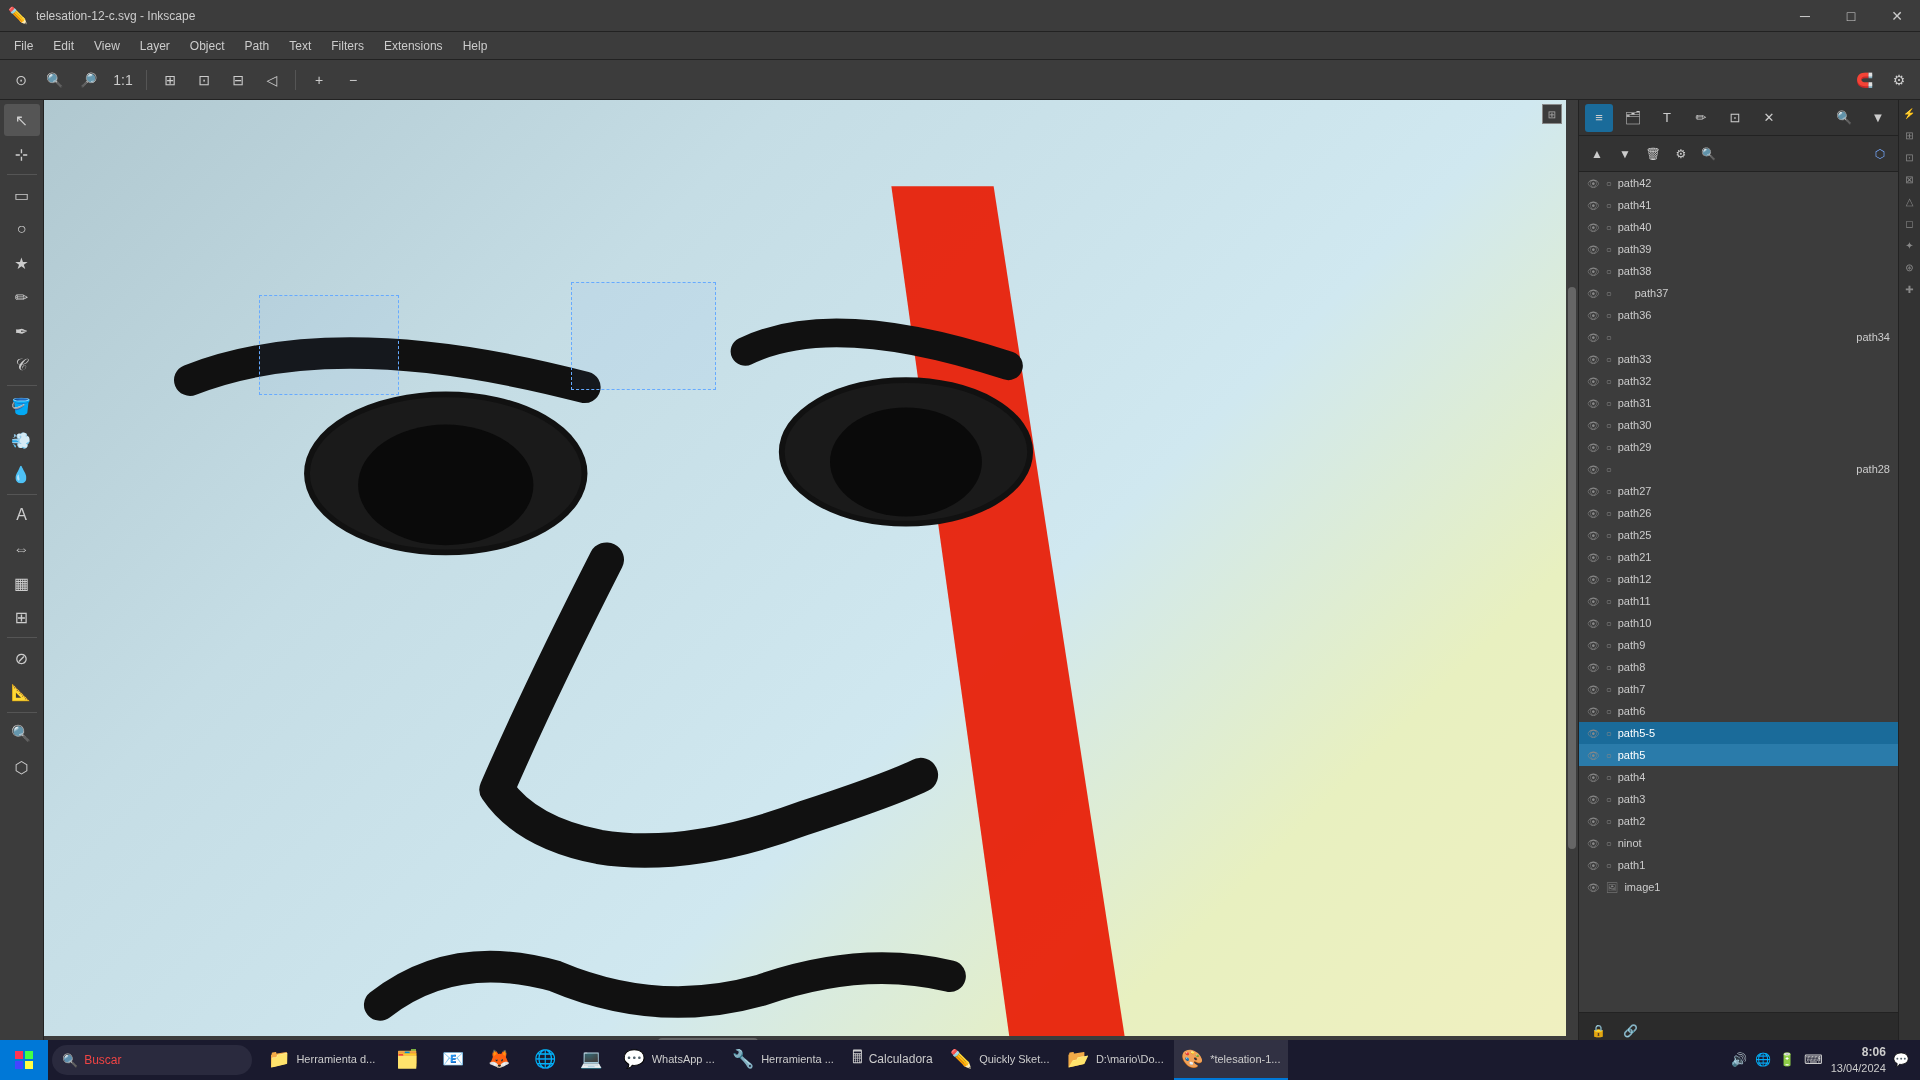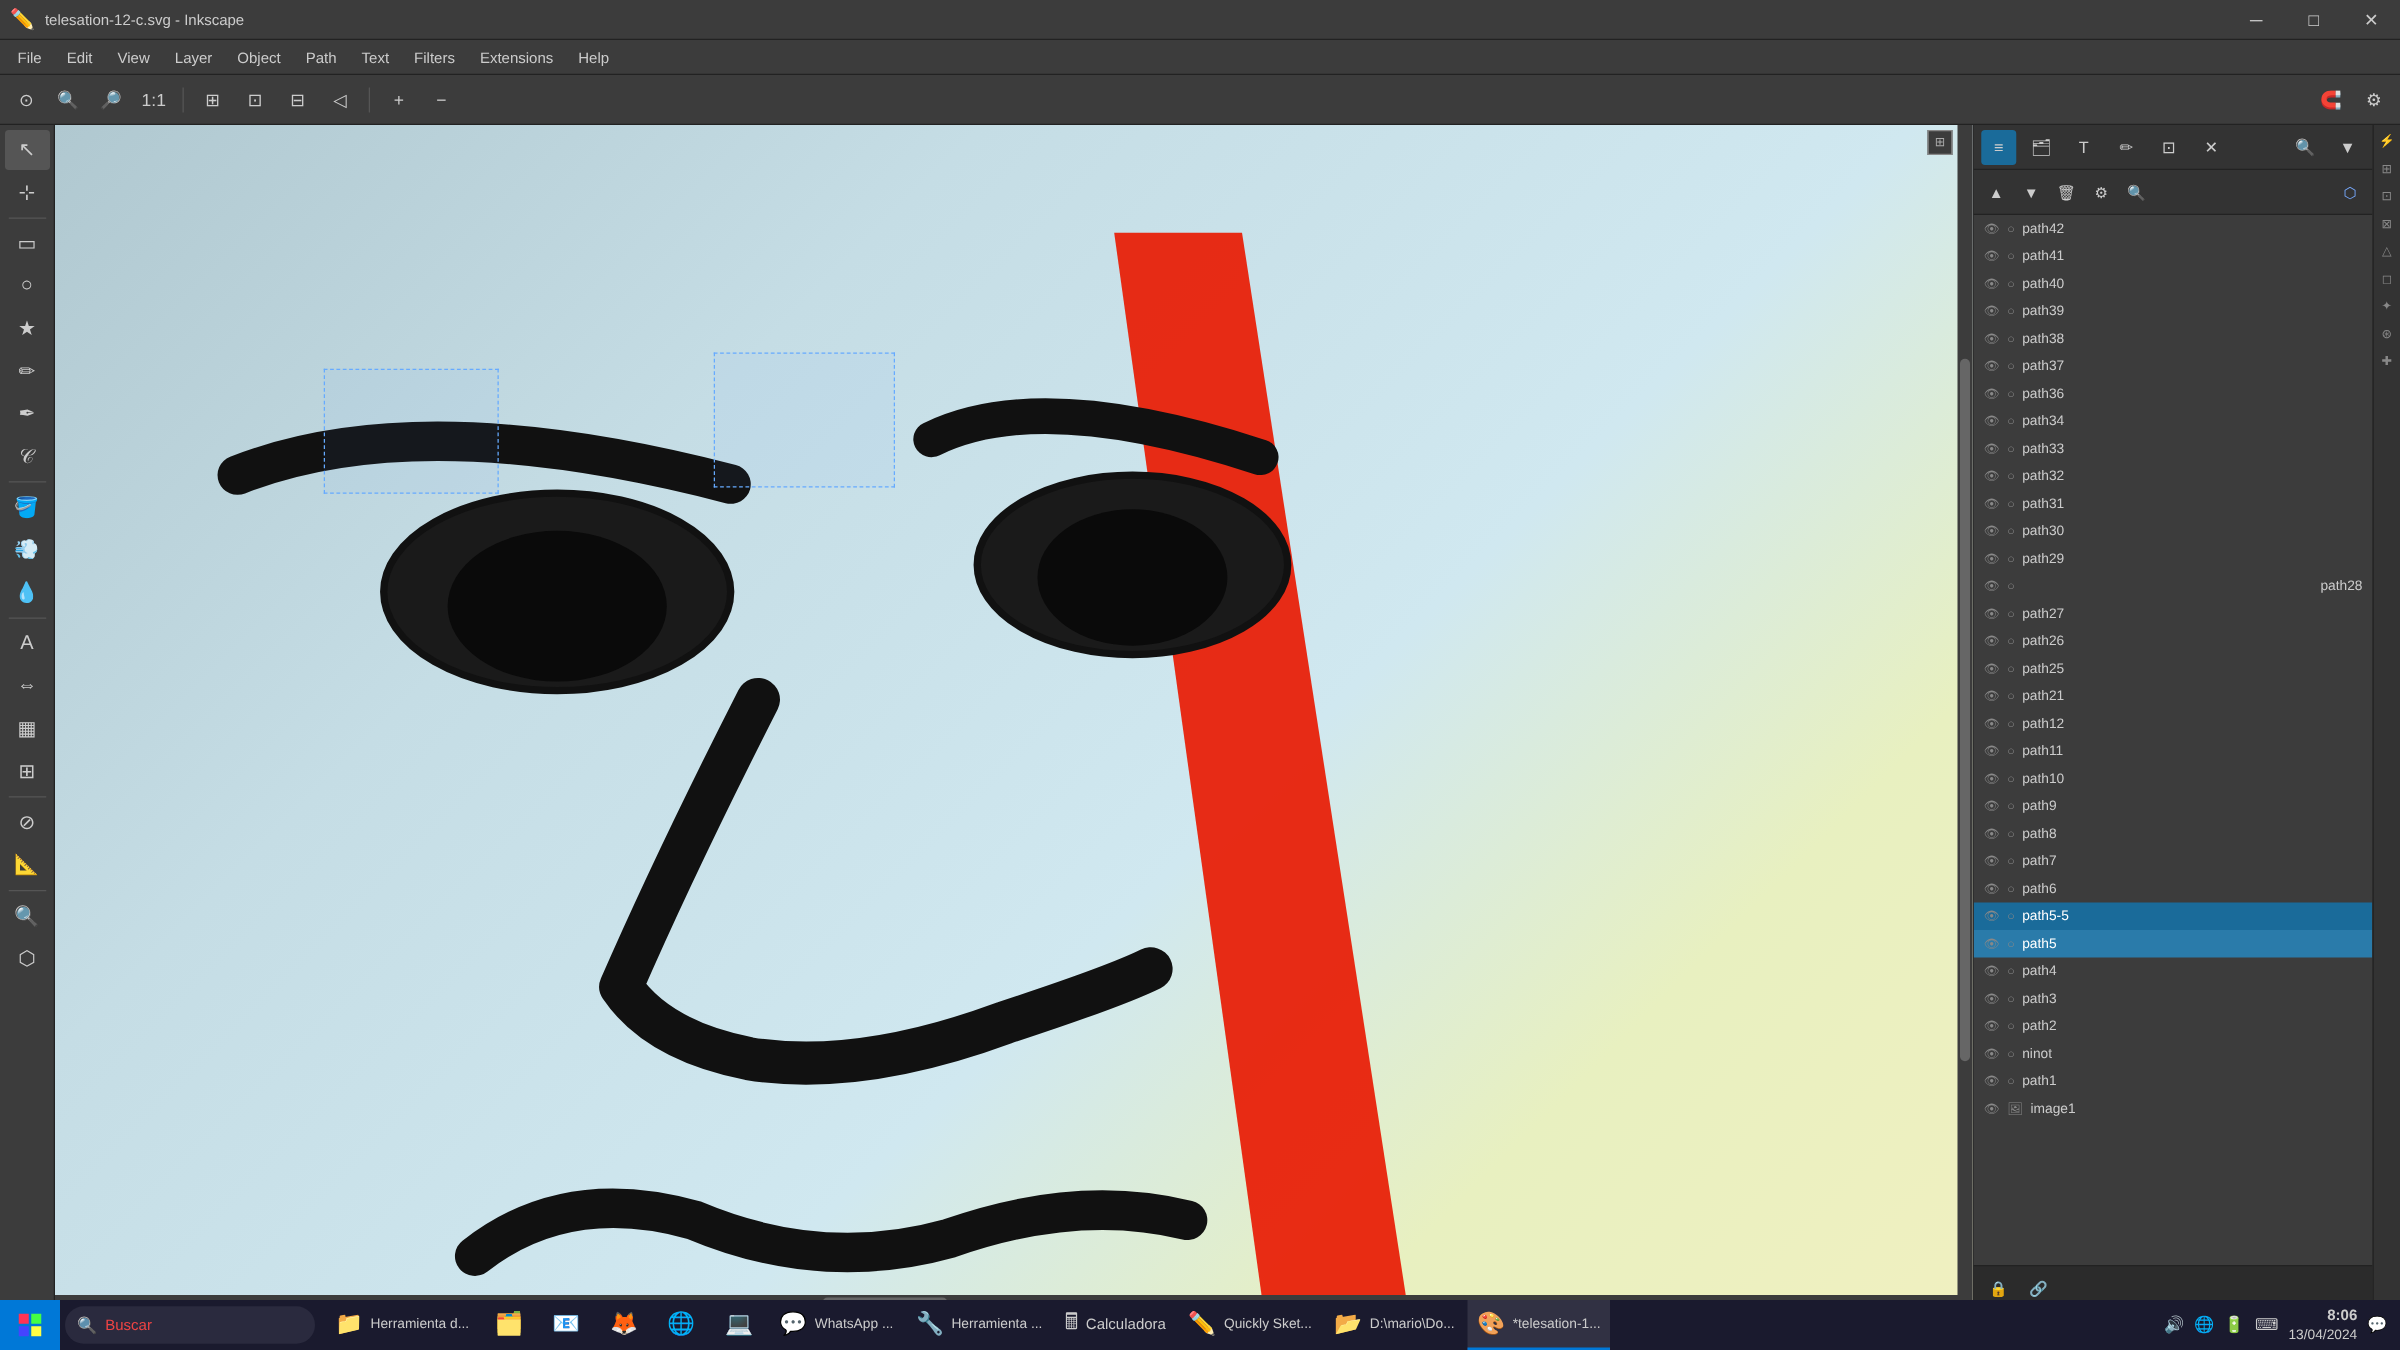--- a/index.html
+++ b/index.html
@@ -273,31 +273,31 @@
           <span style="flex: 1 1 0%;">path39</span>
         </div>
         <div class="layer-item">
           <span style="font-size: 10px; cursor: pointer; color: rgb(136, 136, 136); flex-shrink: 0;">👁</span>
           <span style="font-size: 10px; cursor: pointer; color: rgb(136, 136, 136); flex-shrink: 0;">○</span>
           <span style="flex: 1 1 0%;">path38</span>
         </div>
         <div class="layer-item">
           <span style="font-size: 10px; cursor: pointer; color: rgb(136, 136, 136); flex-shrink: 0;">👁</span>
           <span style="font-size: 10px; cursor: pointer; color: rgb(136, 136, 136); flex-shrink: 0;">○</span>
-          <span style="flex: 1 1 0%;">path37</span>
+          <span style="flex: 1 1 0%; margin-left: 17px;">path37</span>
         </div>
         <div class="layer-item">
           <span style="font-size: 10px; cursor: pointer; color: rgb(136, 136, 136); flex-shrink: 0;">👁</span>
           <span style="font-size: 10px; cursor: pointer; color: rgb(136, 136, 136); flex-shrink: 0;">○</span>
           <span style="flex: 1 1 0%;">path36</span>
         </div>
         <div class="layer-item">
           <span style="font-size: 10px; cursor: pointer; color: rgb(136, 136, 136); flex-shrink: 0;">👁</span>
           <span style="font-size: 10px; cursor: pointer; color: rgb(136, 136, 136); flex-shrink: 0;">○</span>
-          <span style="flex: 1 1 0%;">path34</span>
+          <span style="flex: 1 1 0%; text-align: right;">path34</span>
         </div>
         <div class="layer-item">
           <span style="font-size: 10px; cursor: pointer; color: rgb(136, 136, 136); flex-shrink: 0;">👁</span>
           <span style="font-size: 10px; cursor: pointer; color: rgb(136, 136, 136); flex-shrink: 0;">○</span>
           <span style="flex: 1 1 0%;">path33</span>
         </div>
         <div class="layer-item">
           <span style="font-size: 10px; cursor: pointer; color: rgb(136, 136, 136); flex-shrink: 0;">👁</span>
           <span style="font-size: 10px; cursor: pointer; color: rgb(136, 136, 136); flex-shrink: 0;">○</span>
           <span style="flex: 1 1 0%;">path32</span>

